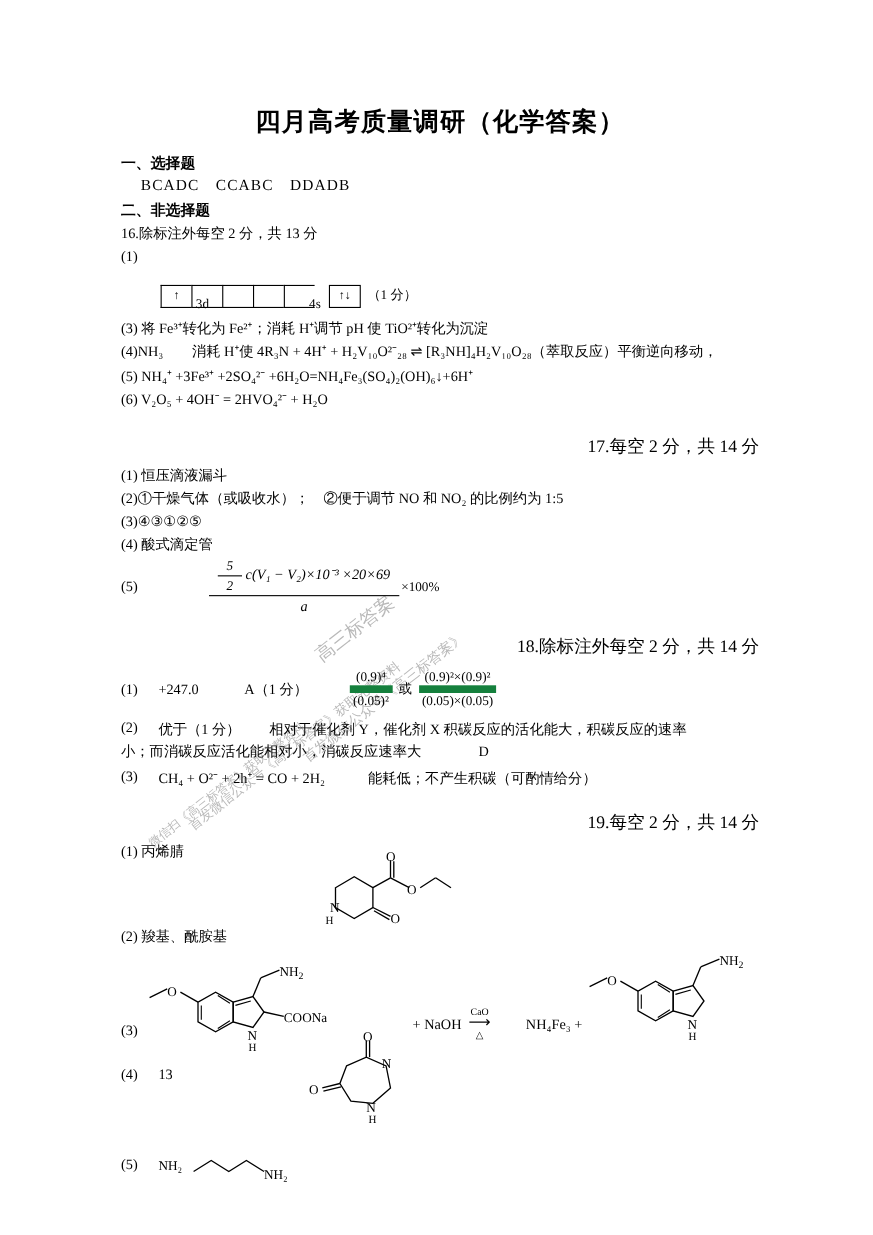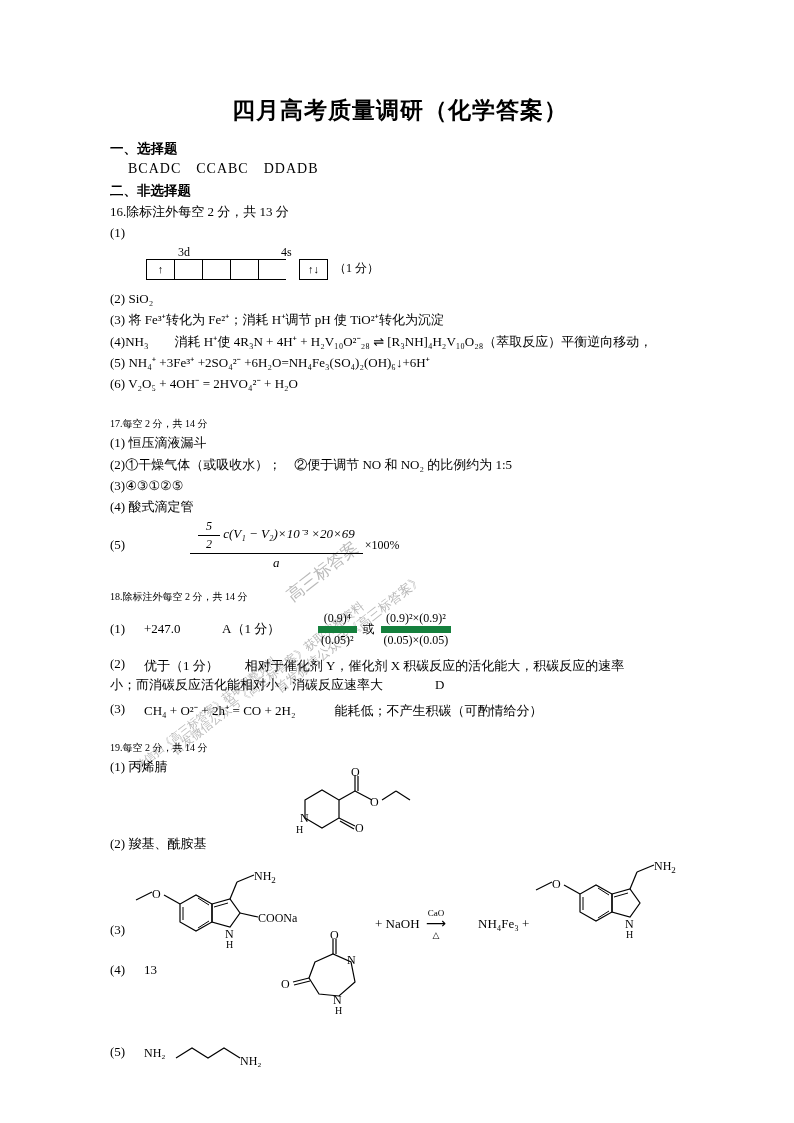--- a/index.html
+++ b/index.html
@@ -38,29 +38,30 @@
     line-height:1.55;
     margin:1px 0;
   }
   .answers{
     font-size:14px;
     margin-left:18px;
     letter-spacing:1px;
     margin-bottom:2px;
   }
   .q-head{
-    font-size:10px;
+    font-size:16px;
     margin-top:10px;
     margin-bottom:2px;
+    text-align:right;
   }
 
   
   .orbital-wrap{ margin:2px 0 4px 36px; position:relative; height:40px;}
   .orb-labels{ position:relative; height:14px; font-size:12px;}
-  .orb-labels span{ position:absolute; }
+  .orb-labels span{ position:absolute;margin-top:24px; }
   .boxes{ display:flex; align-items:flex-start; }
   .bx{
     width:27px;height:19px;border:1px solid #000;
     border-right:none;
     font-size:11px; text-align:center; line-height:19px;
   }
   .bx:last-of-type{ border-right:1px solid #000; }
   .gap{ width:13px; height:19px; }
   .bx2{
     width:27px;height:19px;border:1px solid #000;
@@ -137,21 +138,20 @@
         <div class="bx"></div>
         <div class="bx"></div>
         <div class="bx"></div>
         <div class="bx"></div>
         <div class="gap"></div>
         <div class="bx2">↑↓</div>
         <div class="pt1">（1 分）</div>
       </div>
     </div>
 
-    <div class="line">(2) SiO₂</div>
     <div class="line">(3) 将 Fe³⁺转化为 Fe²⁺；消耗 H⁺调节 pH 使 TiO²⁺转化为沉淀</div>
     <div class="line">(4)NH₃　　消耗 H⁺使 4R₃N + 4H⁺ + H₂V₁₀O²⁻₂₈ ⇌ [R₃NH]₄H₂V₁₀O₂₈（萃取反应）平衡逆向移动，</div>
     <div class="line">(5) NH₄⁺ +3Fe³⁺ +2SO₄²⁻ +6H₂O=NH₄Fe₃(SO₄)₂(OH)₆↓+6H⁺</div>
     <div class="line">(6) V₂O₅ + 4OH⁻ = 2HVO₄²⁻ + H₂O</div>
 
     <div class="line q-head" style="margin-top:22px;">17.每空 2 分，共 14 分</div>
     <div class="line">(1) 恒压滴液漏斗</div>
     <div class="line">(2)①干燥气体（或吸收水）；　②便于调节 NO 和 NO₂ 的比例约为 1:5</div>
     <div class="line">(3)④③①②⑤</div>
     <div class="line">(4) 酸式滴定管</div>

